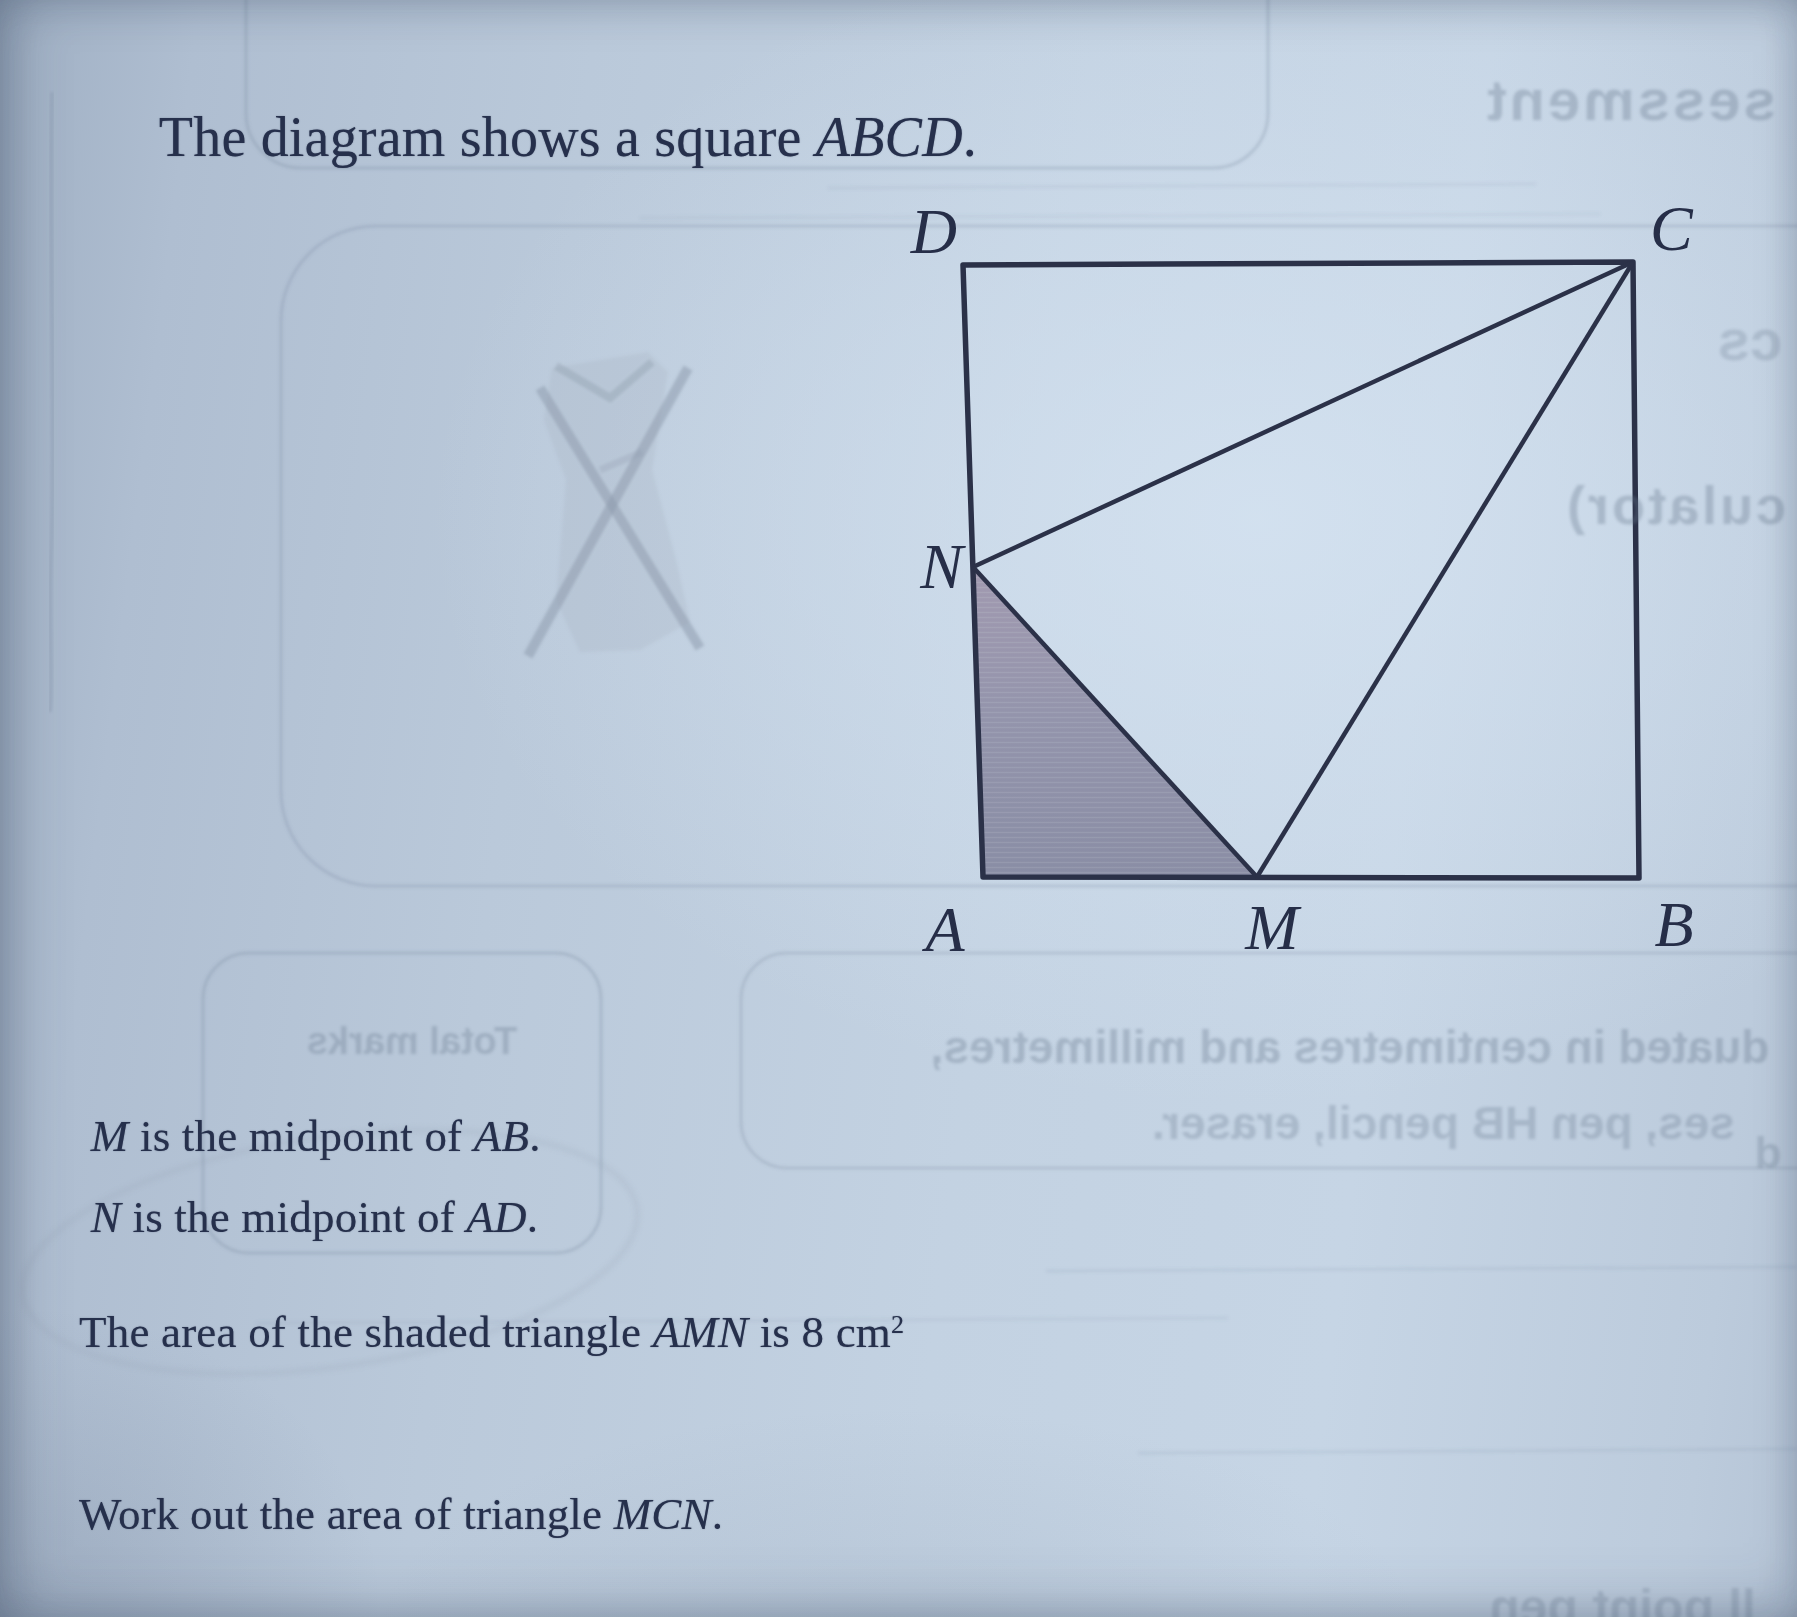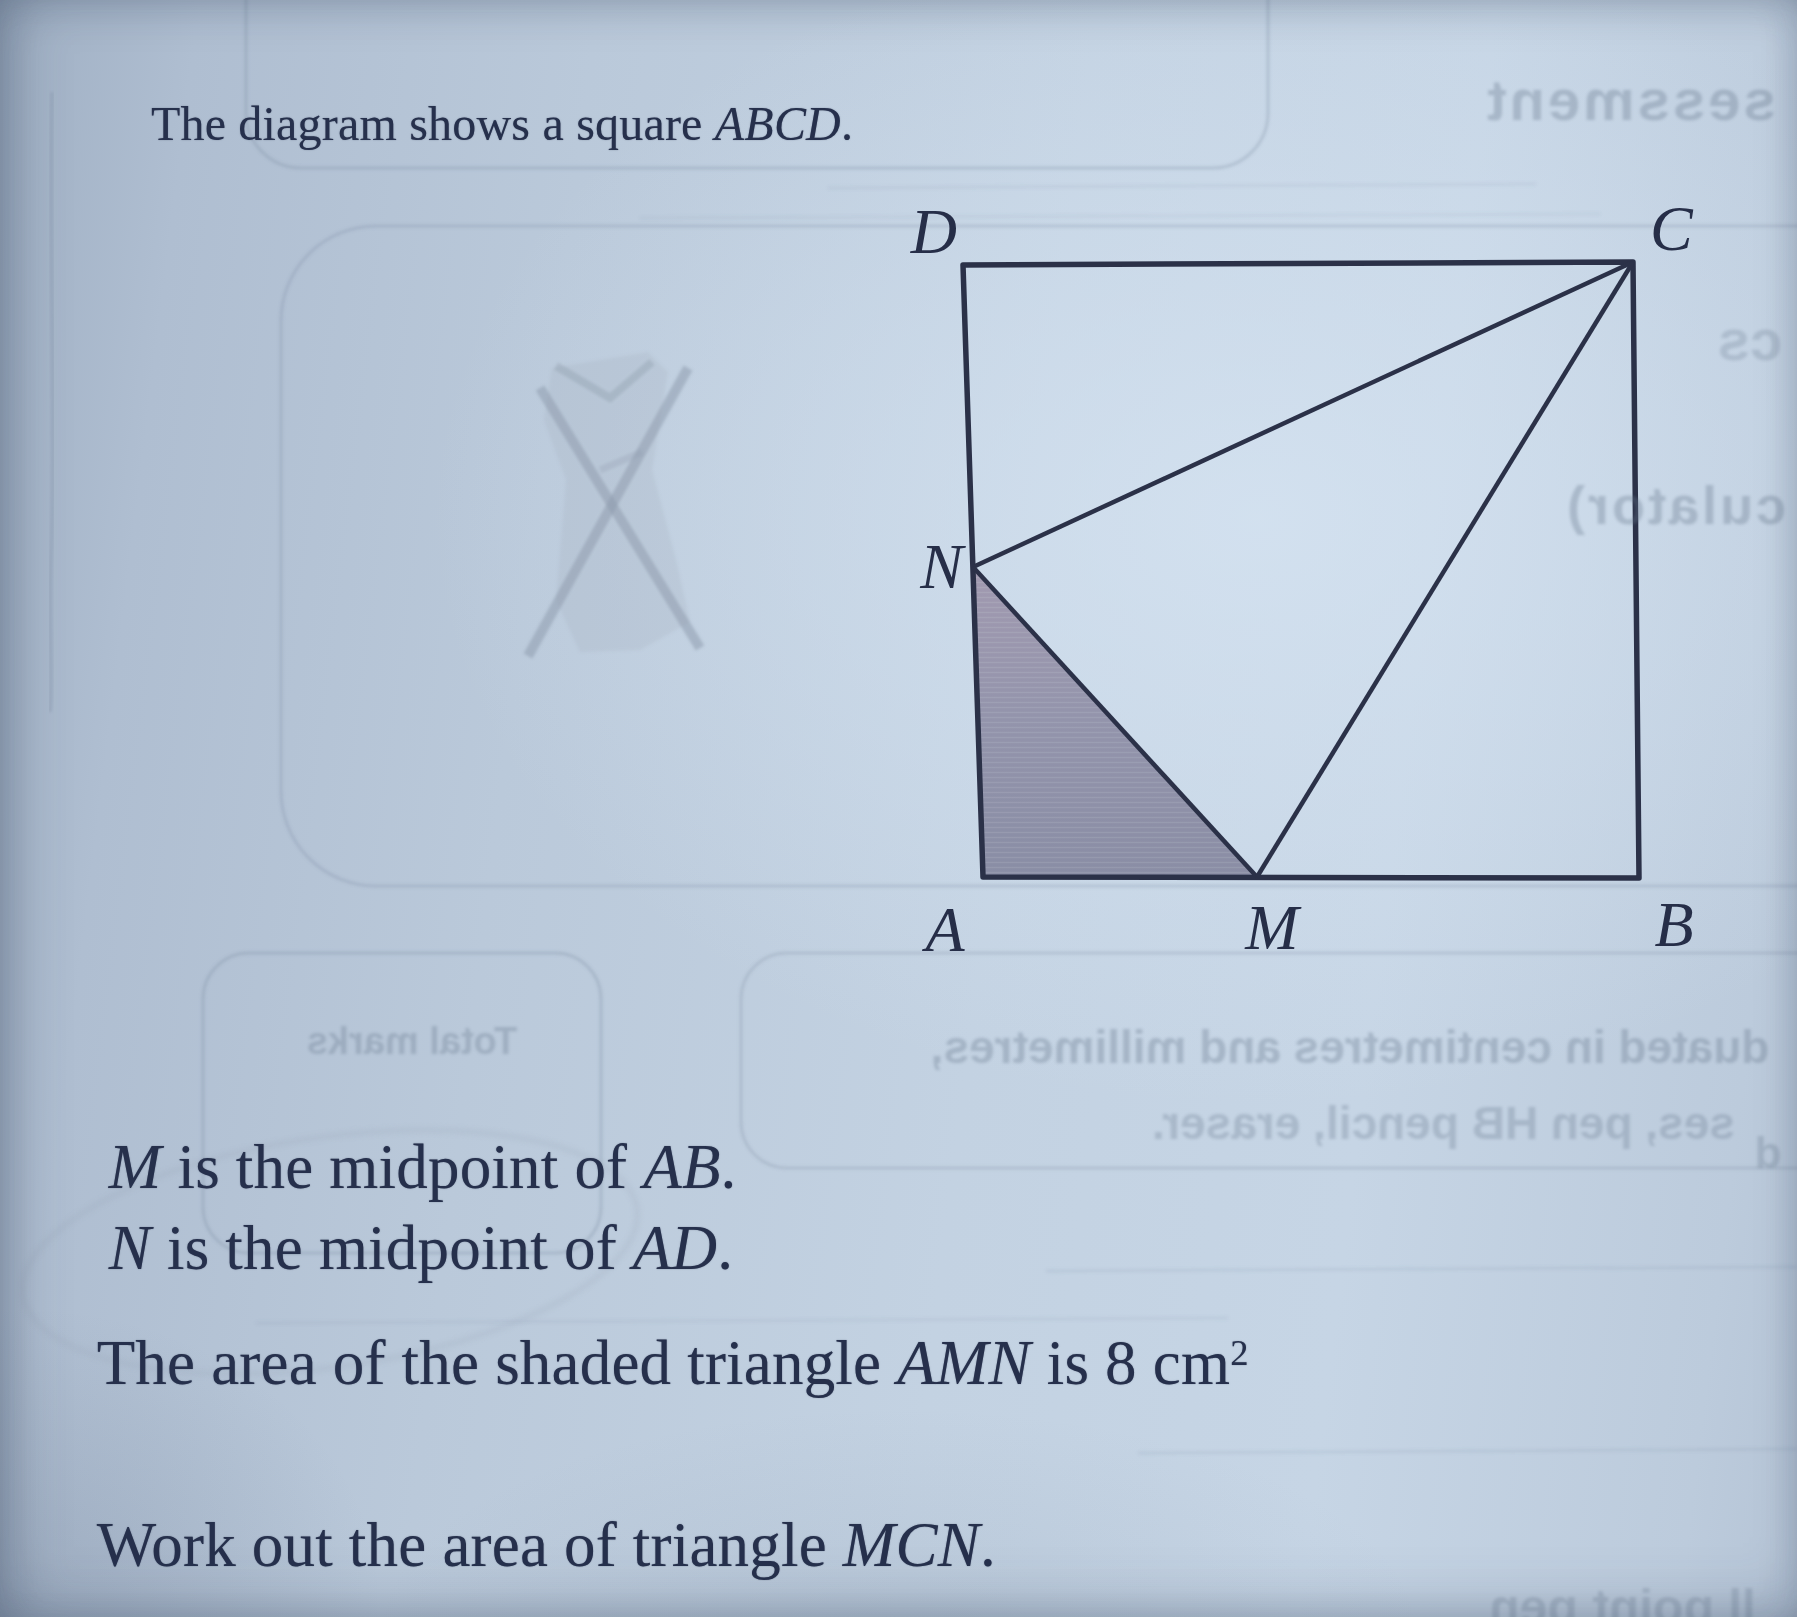--- a/index.html
+++ b/index.html
@@ -15,24 +15,24 @@
   .page::after{
     content:'';position:absolute;inset:0;pointer-events:none;
     box-shadow:
       inset 26px 0 60px -18px rgba(58,72,95,.35),
       inset -14px 0 50px -26px rgba(58,72,95,.22),
       inset 0 18px 55px -24px rgba(58,72,95,.26),
       inset 0 -26px 70px -30px rgba(58,72,95,.30);
   }
   .stmt{
     position:absolute;white-space:pre;color:#26304c;
-    font-size:63px;letter-spacing:.2px;
+    font-size:45px;letter-spacing:.2px;
     text-shadow:0 0 1.2px rgba(35,44,70,.55);
   }
-  .title{font-size:48px;}
+  .title{font-size:56px;}
   .it{font-style:italic;}
   .sup{font-size:.58em;vertical-align:.52em;letter-spacing:0;}
   .bleed{
     position:absolute;transform:scaleX(-1);color:#64758a;
     font-family:"Liberation Sans",sans-serif;font-weight:bold;
     filter:blur(1.6px);white-space:nowrap;text-align:center;
   }
   svg{position:absolute;inset:0;display:block;}
 </style>
 </head>

